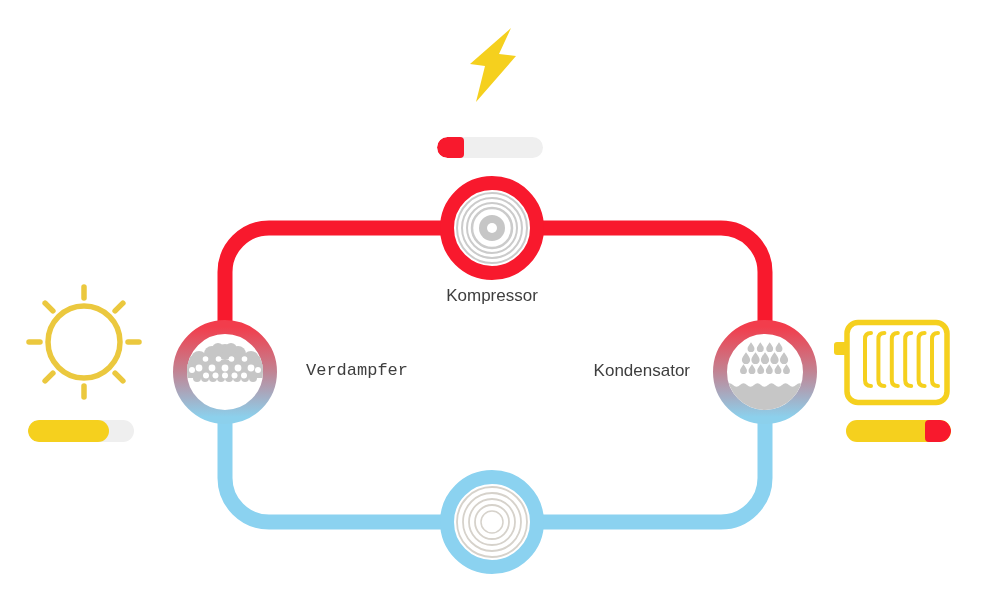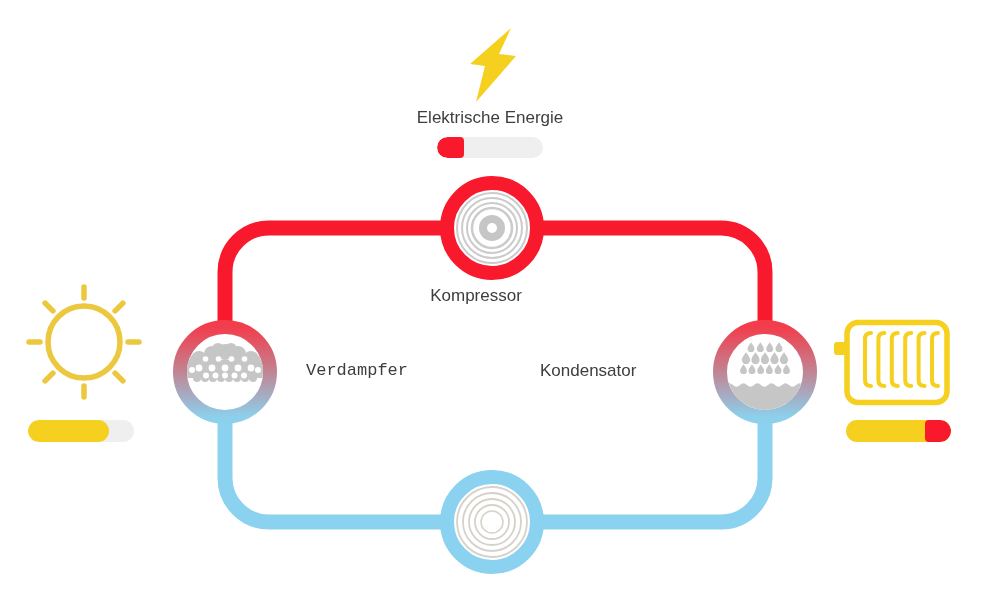--- a/index.html
+++ b/index.html
@@ -7,21 +7,21 @@
     position:relative;width:1000px;height:600px;background:#ffffff;
     font-family:"Liberation Sans",sans-serif;overflow:hidden;
   }
   .stage svg{display:block;}
   .abs{position:absolute;}
   .lbl{
     position:absolute;font-size:17px;line-height:19px;color:#3E3E3E;
     white-space:nowrap;
   }
   .lbl.center{text-align:center;}
-  .lbl.right{}
+  .lbl.right{text-align:right;}
   .pill{
     position:absolute;border-radius:11px;overflow:hidden;
   }
   .pill .seg{position:absolute;top:0;left:0;height:100%;}
   .pill .seg.right{left:auto;right:0;}
   .track-gray{background:#EFEFEF;}
   .fill-red{background:#F8192D;}
   .fill-yellow{background:#F5D01E;}
 </style>
 </head>
@@ -133,27 +133,26 @@
       <circle r="23" stroke-width="1.8"></circle>
       <circle r="17" stroke-width="1.8"></circle>
       <circle r="11" stroke-width="1.5"></circle>
     </g>
   </svg>
 
   <svg class="abs" style="left:465px;top:27px;" width="56" height="76" viewBox="0 0 56 76">
     <path d="M46 1 L5 37 L20 39 L11 75 L51 29 L34 27 Z" fill="#F5D01E"></path>
   </svg>
 
-  <div class="lbl center" style="left:390px;top:108px;width:200px;">Elektrische Energie</div>
 
   <div class="pill track-gray" style="left:437px;top:137px;width:106px;height:21px;">
     <div class="seg fill-red" style="width:27px;border-radius:10.5px 4px 4px 10.5px;"></div>
   </div>
 
-  <div class="lbl center" style="left:376px;top:286px;width:200px;">Kompressor</div>
+  <div class="lbl center" style="left:392px;top:286px;width:200px;">Kompressor</div>
 
   <div class="lbl" style="left:306px;top:361px;font-family:Liberation Mono, monospace;">Verdampfer</div>
 
   <div class="lbl right" style="left:540px;top:361px;width:150px;">Kondensator</div>
 
 
   <svg class="abs" style="left:25px;top:284px;" width="118" height="118" viewBox="0 0 118 118" fill="none" stroke="#EBC83E" stroke-width="5.5" stroke-linecap="round">
     <circle cx="59" cy="58" r="36"></circle>
     <g>
       <line x1="59" y1="14" x2="59" y2="3"></line>

